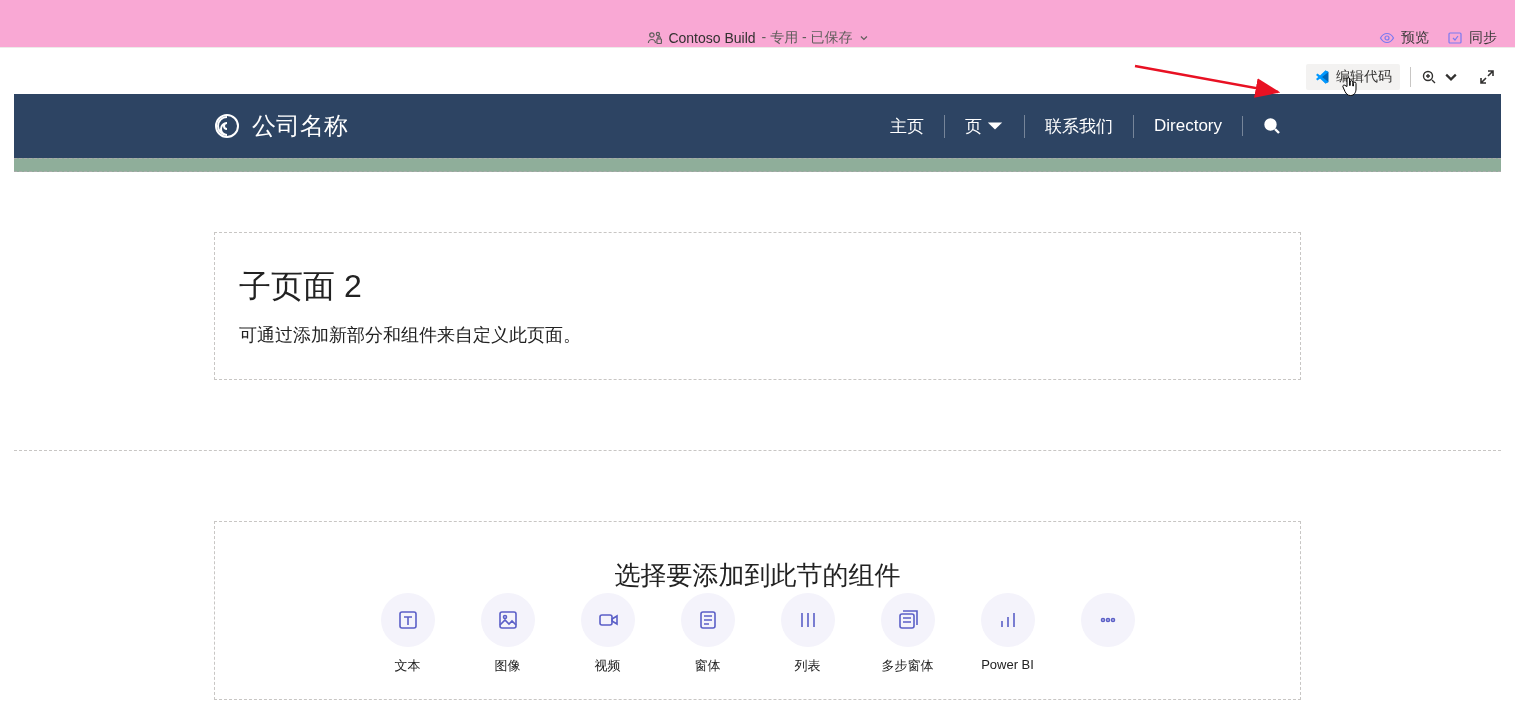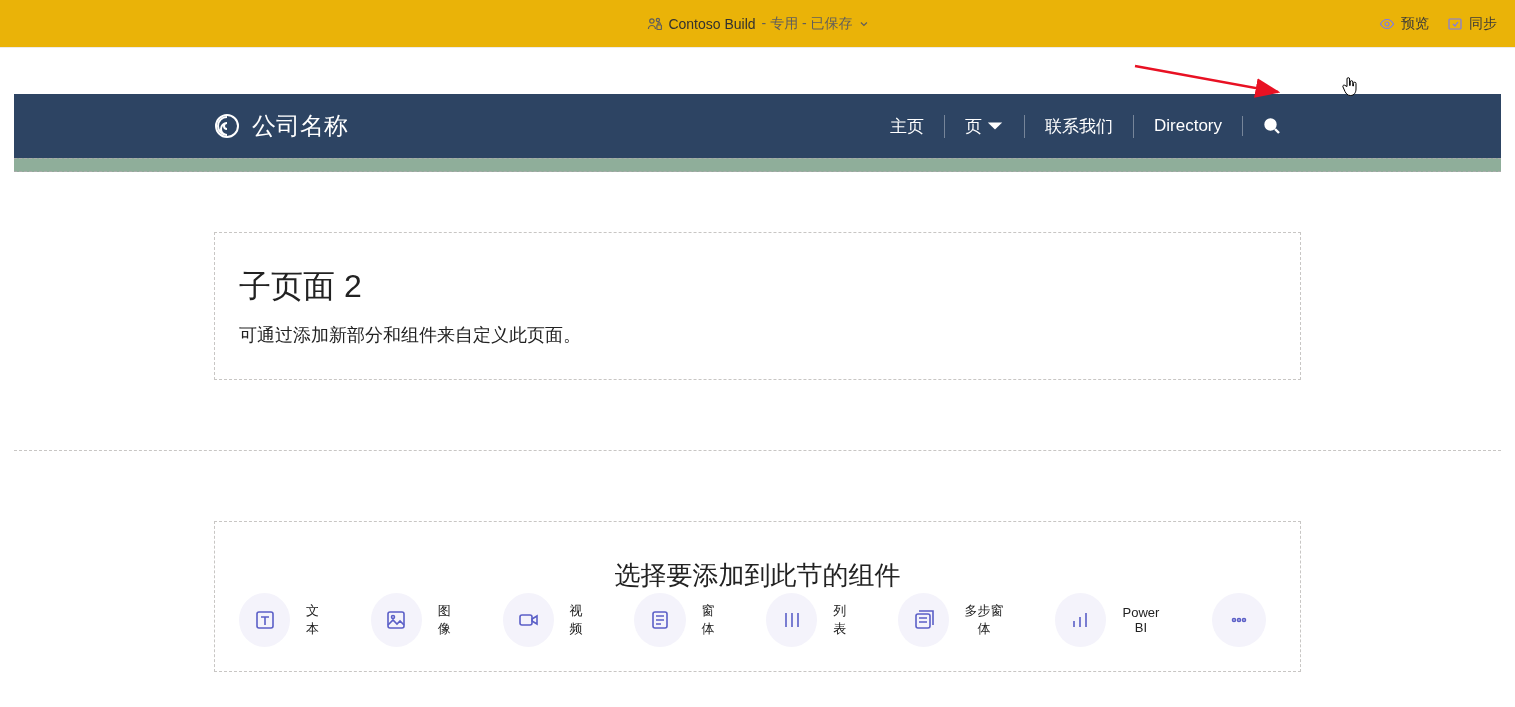--- a/index.html
+++ b/index.html
@@ -8,23 +8,23 @@
     background: #faf9f8;
     width: 1515px;
     height: 707px;
     overflow: hidden;
     position: relative;
   }
 
   
   .app-bar {
     height: 48px;
-    background: #eab308;
-    display: flex;
-    align-items: center;
+    background: #f9a8d4;
+    display: flex;
+    align-items: flex-end;
     border-bottom: 1px solid #edebe9;
   }
   .app-bar-center {
     position: absolute;
     left: 50%;
     transform: translateX(-50%);
     display: flex;
     align-items: center;
     gap: 6px;
     color: #323130;
@@ -188,20 +188,21 @@
     font-weight: 400;
     color: #222;
   }
   .comp-row {
     display: flex;
     justify-content: center;
     gap: 46px;
   }
   .comp-item {
     display: flex;
+    flex-direction: column;
     align-items: center;
     gap: 10px;
     cursor: pointer;
   }
   .comp-circle {
     width: 54px;
     height: 54px;
     border-radius: 50%;
     background: #f4f3fb;
     display: flex;
@@ -267,20 +268,44 @@
           <rect x="2" y="3" width="12" height="10" rx="1"></rect>
           <path d="M6 8l2 2 3-4"></path>
         </svg>
       <span>同步</span>
     </div>
   </div>
 </div>
 
 <div class="canvas-wrap">
 
+  <div class="canvas-toolbar">
+    <div class="edit-code">
+      <svg width="16" height="16" viewBox="0 0 16 16">
+          <path fill="#0066b8" d="M11.5 1.5L6 8l5.5 6.5 3-1.5V3z"></path>
+          <path fill="#0098ff" d="M11.5 1.5L2 10l1.5 1.5L14.5 3z"></path>
+          <path fill="#0098ff" d="M11.5 14.5L2 6l1.5-1.5L14.5 13z"></path>
+        </svg>
+      <span>编辑代码</span>
+    </div>
+    <div class="sep"></div>
+    <div class="tool-group">
+      <svg class="tool-icon" viewBox="0 0 16 16" fill="none" stroke="#323130" stroke-width="1.4">
+          <circle cx="7" cy="7" r="4.5"></circle>
+          <path d="M11 11l3 3M7 5v4M5 7h4"></path>
+        </svg>
+      <svg class="tool-icon caret-down" viewBox="0 0 10 10" fill="none" stroke="#323130" stroke-width="1.4">
+          <path d="M2 3.5L5 6.5L8 3.5"></path>
+        </svg>
+    </div>
+    <div style="width:20px"></div>
+    <svg class="tool-icon" viewBox="0 0 16 16" fill="none" stroke="#323130" stroke-width="1.6">
+        <path d="M9 2h5v5M7 14H2V9M14 2l-5 5M2 14l5-5"></path>
+      </svg>
+  </div>
 
   <svg class="arrow-svg" width="160" height="50">
     <defs>
       <marker id="ahead" markerWidth="10" markerHeight="8" refX="9" refY="4" orient="auto">
         <polygon points="0 0, 10 4, 0 8" fill="#e81123"></polygon>
       </marker>
     </defs>
     <line x1="5" y1="8" x2="148" y2="34" stroke="#e81123" stroke-width="2.5" marker-end="url(#ahead)"></line>
   </svg>
 

